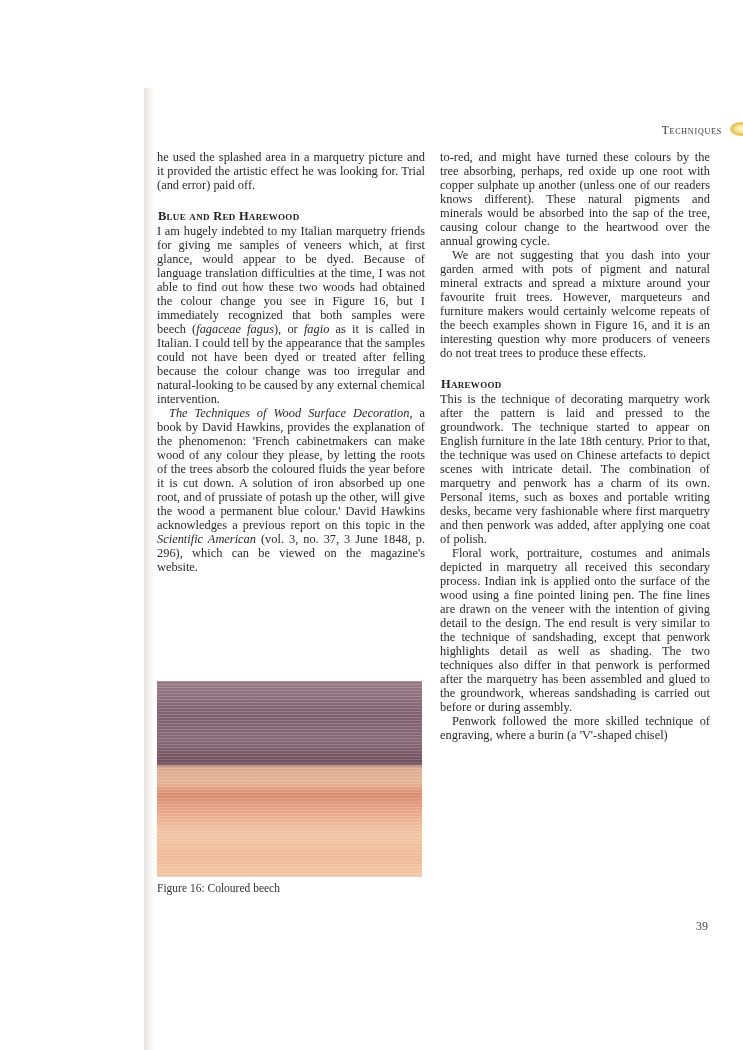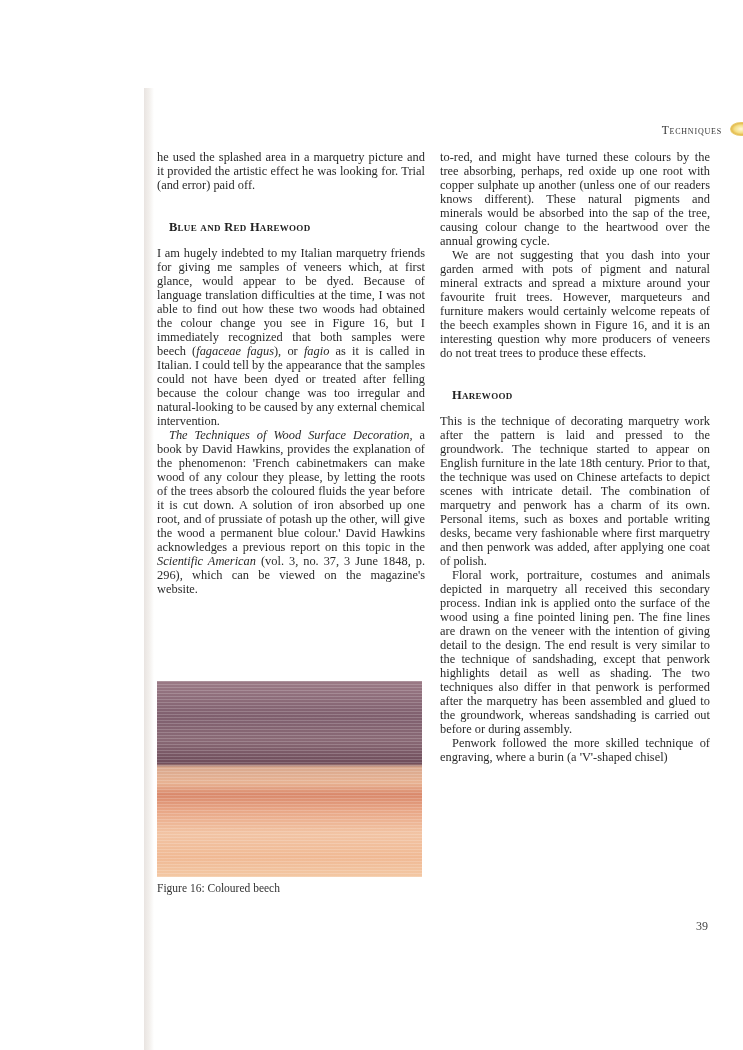--- a/index.html
+++ b/index.html
@@ -6,21 +6,21 @@
   body { width: 743px; height: 1050px; position: relative; overflow: hidden; font-family: "Liberation Serif", "DejaVu Serif", serif; color: #2a2a2a; }
   .gutter-shadow { position: absolute; left: 144px; top: 88px; width: 10px; height: 962px; background: linear-gradient(to right, #e9e4e1 0%, #f2efec 50%, #ffffff 100%); }
   .running-head { position: absolute; top: 120px; left: 592px; width: 160px; height: 16px; display: flex; align-items: flex-end; justify-content: flex-end; }
   .running-head .title { font-size: 11.5px; letter-spacing: 0.8px; color: #333; font-variant: small-caps; }
   .running-head .emblem { margin-left: 8px; width: 20px; height: 12px; border-radius: 50%; background: radial-gradient(ellipse at center, #fff8d8 0%, #f4df86 45%, #e3b84a 70%, #f6e8b4 100%); border: 1px solid #e8c968; }
   .col { position: absolute; top: 150px; font-size: 12.4px; line-height: 14px; text-align: justify; }
   .col-left { left: 157px; width: 268px; }
   .col-right { left: 440px; width: 270px; }
   p { margin: 0; }
   p.indent { text-indent: 12px; }
-  h3.section { margin: 12px; font-size: 12.4px; font-weight: bold; font-variant: small-caps; letter-spacing: 0.3px; color: #222; }
+  h3.section { margin: 1px; font-size: 12.4px; font-weight: bold; font-variant: small-caps; letter-spacing: 0.3px; color: #222; }
   .gap { height: 16px; }
   em { }
   .figure { position: absolute; left: 157px; top: 681px; width: 265px; height: 196px; background:
       repeating-linear-gradient(180deg, rgba(255,255,255,0.18) 0px, rgba(255,255,255,0.18) 1px, rgba(0,0,0,0) 1px, rgba(0,0,0,0) 3px),
       linear-gradient(180deg, #9b7a86 0%, #7f5f6e 18%, #8a6a76 30%, #6e4c5a 42%, #d9a88e 44%, #e8b393 52%, #d9896c 58%, #e8a686 66%, #f2c4a4 78%, #f0b994 90%, #f3c8a4 100%); }
   .caption { position: absolute; left: 157px; top: 882px; font-size: 11.5px; color: #333; }
   .folio { position: absolute; left: 696px; top: 919px; font-size: 12px; color: #444; }
 </style>
 </head>
 <body>

